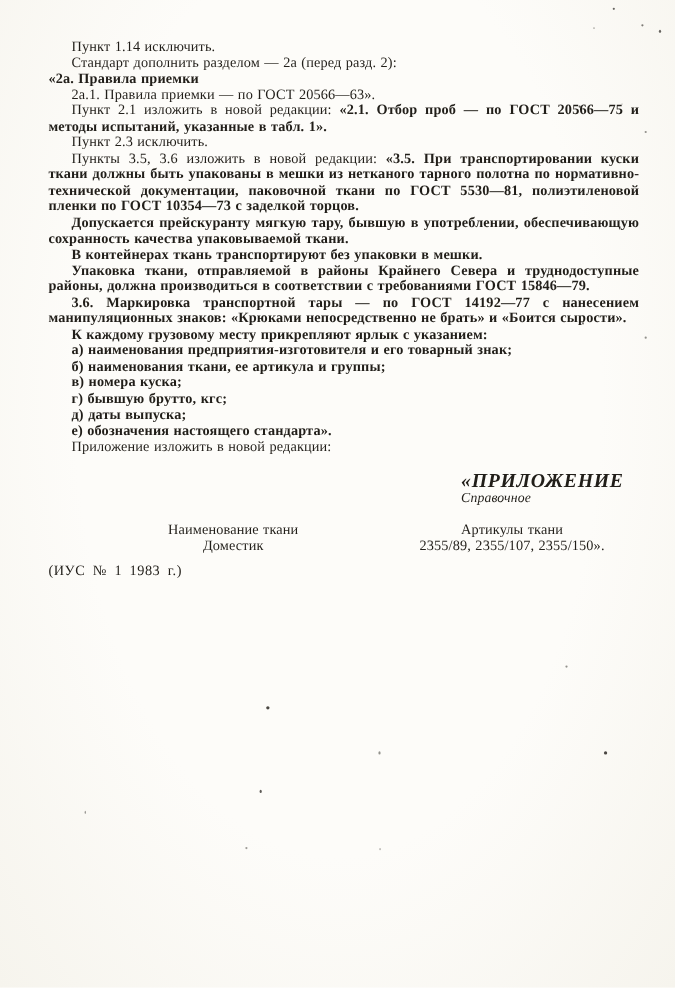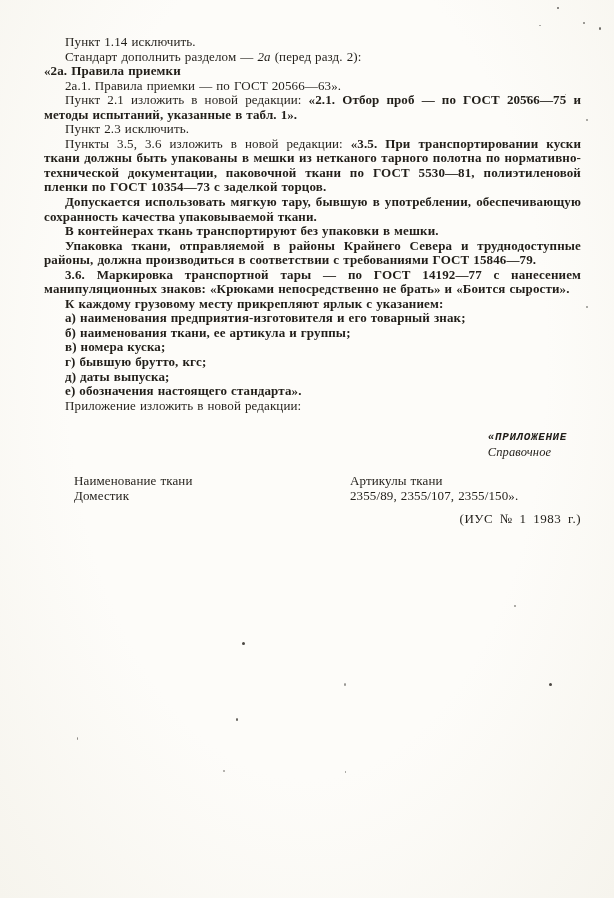--- a/index.html
+++ b/index.html
@@ -32,67 +32,66 @@
   }
   p.para {
     margin: 0;
     text-indent: 21px;
   }
   p.para.center {
     text-align: left;
     text-indent: 0;
   }
   .b { font-weight: 700; }
-  .i { font-style: italic; }
+  .i { }
 
   .appendix {
     display: flex;
     justify-content: flex-end;
     margin-top: 17px;
     padding-right: 14px;
   }
   .appendix-box {
     text-align: left;
     font-style: italic;
     line-height: 15px;
   }
   .appendix-title {
     font-weight: 700;
-    font-size: 11px;
+    font-size: 18px;
     letter-spacing: 0.6px;
-    font-family: Liberation Mono, monospace;
   }
   .appendix-sub {
     font-size: 12.5px;
   }
 
   .table-heading {
     margin-top: 14px;
     text-align: center;
     font-weight: 700;
     text-indent: 0;
     line-height: 15px;
     letter-spacing: 0.2px;
   }
   .cols {
     display: flex;
     margin-top: 9px;
-    text-align: left;
+    text-align: center;
     line-height: 14.5px;
   }
   .col-left {
     margin-left: 30px;
     width: 276px;
   }
   .col-right {
     flex: 1;
   }
   .footer-line {
     margin-top: 9px;
-    text-align: right;
+    text-align: left;
     text-indent: 0;
     letter-spacing: 0.5px;
     word-spacing: 3px;
   }
 
   .speck {
     position: absolute;
     background: #2a2722;
     border-radius: 50%;
   }
@@ -105,21 +104,21 @@
   <div class="doc" style="color: rgb(33, 30, 25);">
 
     <div>
         <p class="para"><span>Пункт 1.14 исключить.</span></p>
         <p class="para"><span>Стандарт дополнить разделом — </span><span class="i">2а</span><span> (перед разд. 2):</span></p>
         <p class="para center"><span class="b">«2а. Правила приемки</span></p>
         <p class="para"><span>2а.1. Правила приемки — по ГОСТ 20566—63».</span></p>
         <p class="para"><span>Пункт 2.1 изложить в новой редакции: </span><span class="b">«2.1. Отбор проб — по ГОСТ 20566—75 и методы испытаний, указанные в табл. 1».</span></p>
         <p class="para"><span>Пункт 2.3 исключить.</span></p>
         <p class="para"><span>Пункты 3.5, 3.6 изложить в новой редакции: </span><span class="b">«3.5. При транспортировании куски ткани должны быть упакованы в мешки из нетканого тарного полотна по нормативно-технической документации, паковочной ткани по ГОСТ 5530—81, полиэтиленовой пленки по ГОСТ 10354—73 с заделкой торцов.</span></p>
-        <p class="para"><span class="b">Допускается использовать мягкую тару, бывшую в употреблении, обеспечивающую сохранность качества упаковываемой ткани.</span></p>
+        <p class="para"><span class="b">Допускается прейскуранту мягкую тару, бывшую в употреблении, обеспечивающую сохранность качества упаковываемой ткани.</span></p>
         <p class="para"><span class="b">В контейнерах ткань транспортируют без упаковки в мешки.</span></p>
         <p class="para"><span class="b">Упаковка ткани, отправляемой в районы Крайнего Севера и труднодоступные районы, должна производиться в соответствии с требованиями ГОСТ 15846—79.</span></p>
         <p class="para"><span class="b">3.6. Маркировка транспортной тары — по ГОСТ 14192—77 с нанесением манипуляционных знаков: «Крюками непосредственно не брать» и «Боится сырости».</span></p>
         <p class="para"><span class="b">К каждому грузовому месту прикрепляют ярлык с указанием:</span></p>
         <p class="para"><span class="b">а) наименования предприятия-изготовителя и его товарный знак;</span></p>
         <p class="para"><span class="b">б) наименования ткани, ее артикула и группы;</span></p>
         <p class="para"><span class="b">в) номера куска;</span></p>
         <p class="para"><span class="b">г) бывшую брутто, кгс;</span></p>
         <p class="para"><span class="b">д) даты выпуска;</span></p>
         <p class="para"><span class="b">е) обозначения настоящего стандарта».</span></p>

